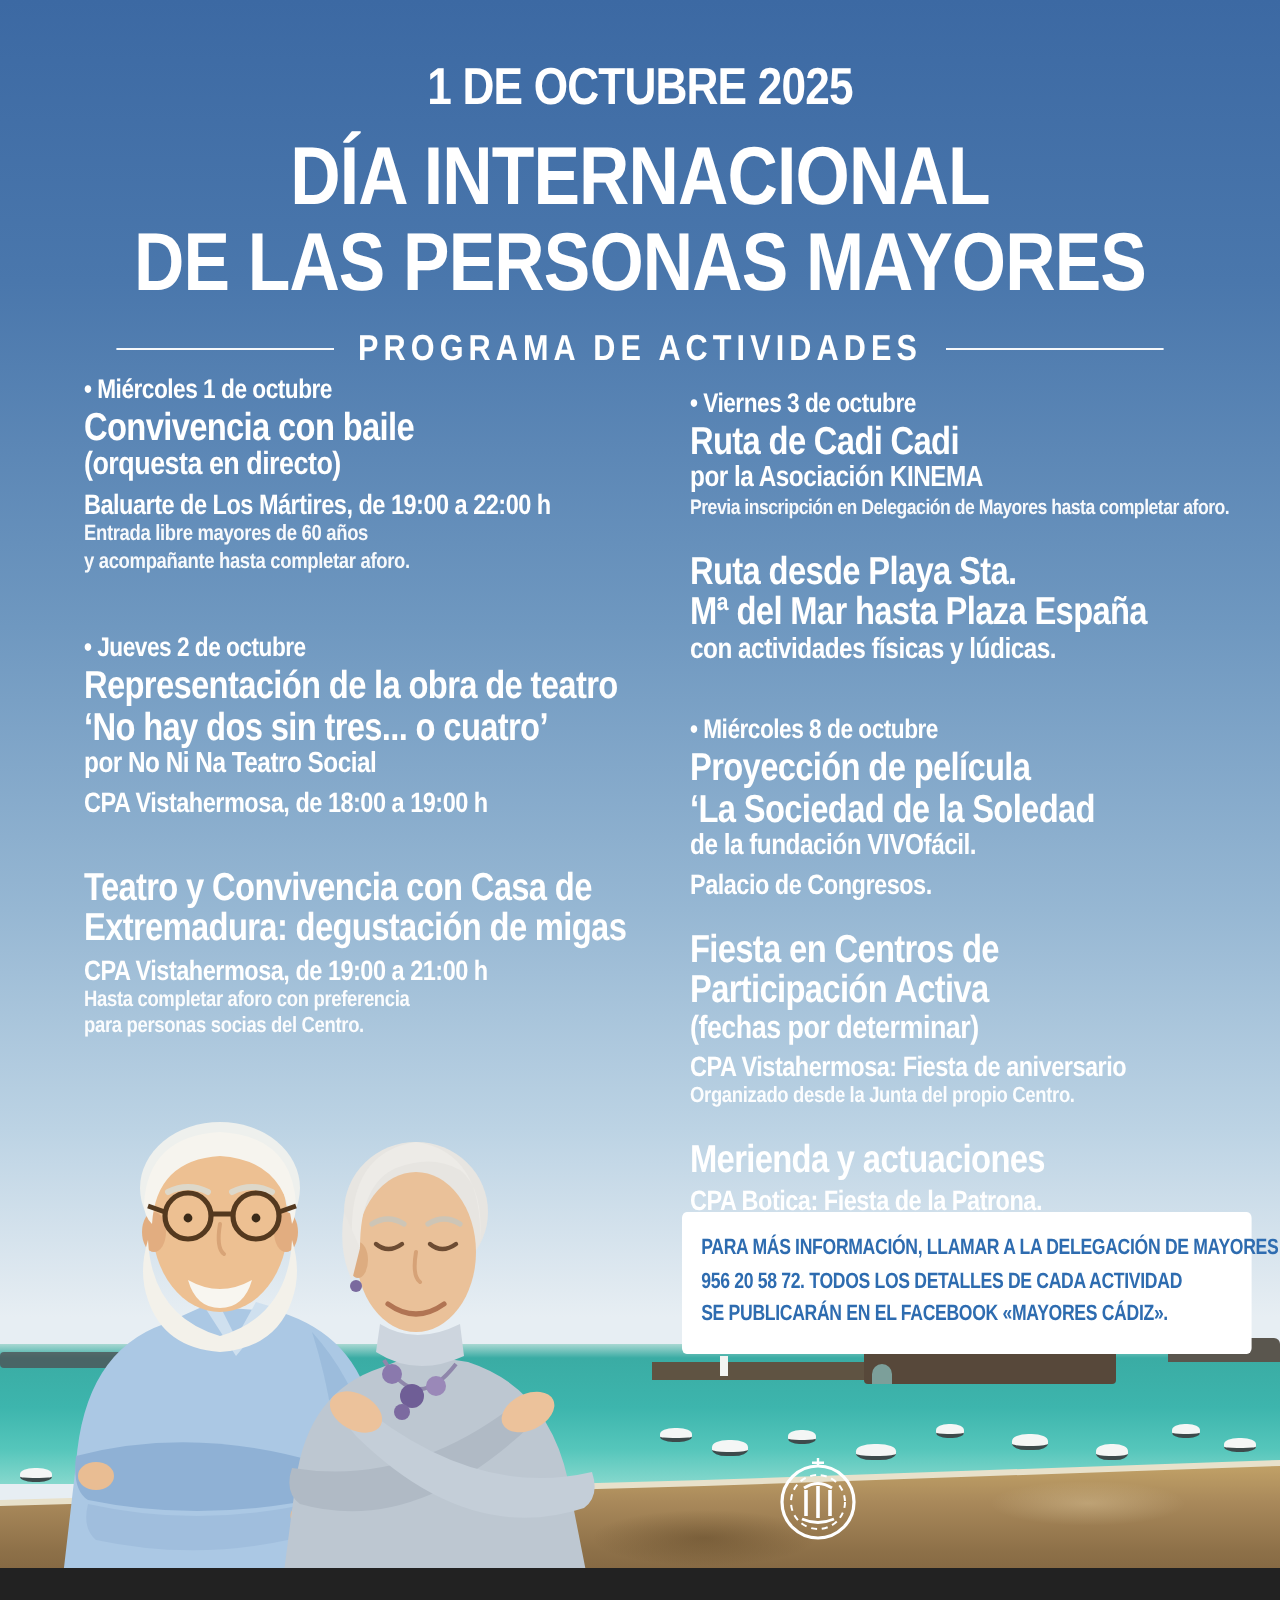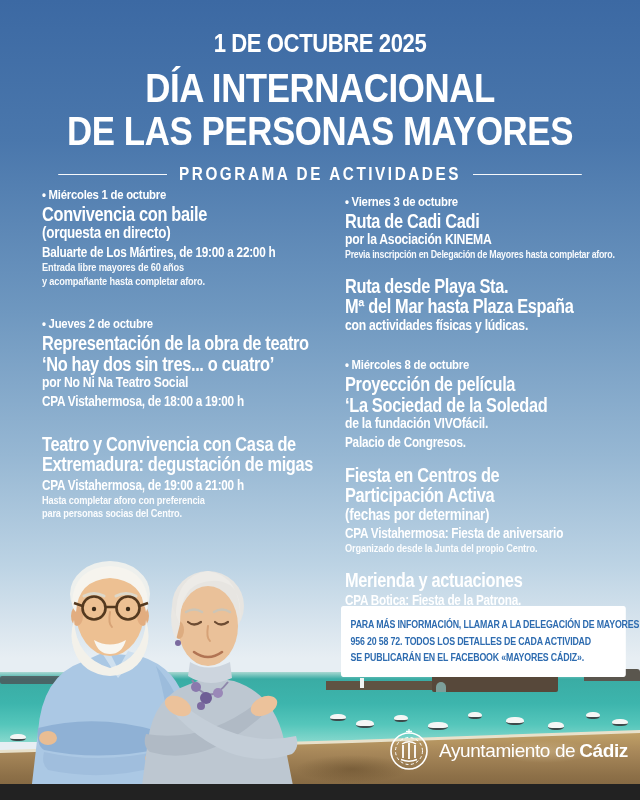--- a/index.html
+++ b/index.html
@@ -238,16 +238,15 @@
 
   <div class="footer-logo">
     <svg width="42" height="46" viewBox="0 0 42 46" aria-hidden="true">
       <circle cx="21" cy="23" r="18" stroke="#fff" stroke-width="1.6" fill="none"></circle>
       <circle cx="21" cy="23" r="13.5" stroke="#fff" stroke-width="1" fill="none" stroke-dasharray="3 2.4"></circle>
       <path d="M21,5 L21,1 M18,3.4 L24,3.4" stroke="#fff" stroke-width="1.2"></path>
       <path d="M15,30 L15,17 M21,31 L21,15 M27,30 L27,17" stroke="#fff" stroke-width="1.8"></path>
       <path d="M13,31.5 Q21,35 29,31.5" stroke="#fff" stroke-width="1.4" fill="none"></path>
       <path d="M14,16 Q21,11.5 28,16" stroke="#fff" stroke-width="1.4" fill="none"></path>
     </svg>
-    <div class="logo-text"><span>Ayuntamiento de</span><b>Cádiz</b></div>
   </div>
 
 </div>
 
 </body></html>

